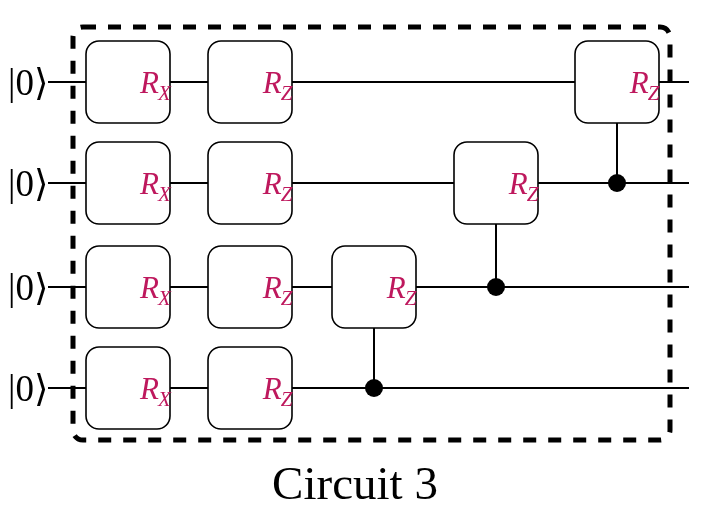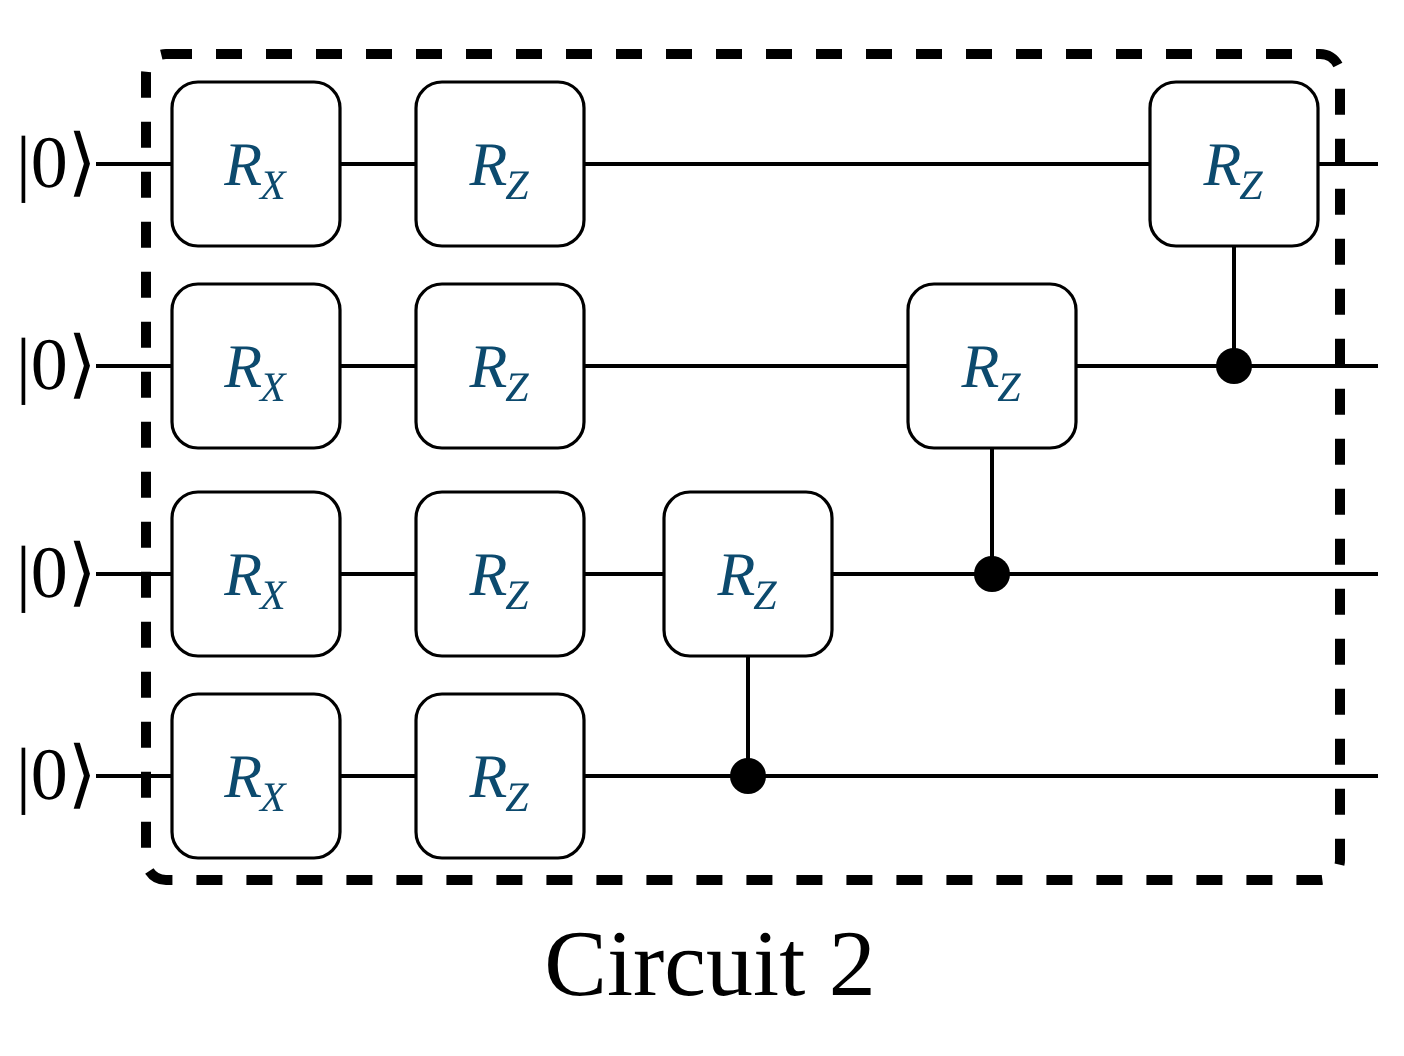--- a/index.html
+++ b/index.html
@@ -29,24 +29,25 @@
     line-height: 1;
     color: #000000;
     white-space: nowrap;
     transform: translate(0, -50%);
     letter-spacing: 0px;
   }
   .gate-label {
     position: absolute;
     font-family: "Liberation Serif", "DejaVu Serif", serif;
     font-style: italic;
-    color: #0c4a6e;
+    color: #be185d;
     white-space: nowrap;
     transform: translate(-50%, -50%);
     line-height: 1;
+    margin-left: 28px;
   }
   .gate-label .g-main {
     font-size: 31px;
     font-style: italic;
   }
   .gate-label .g-sub {
     font-size: 21px;
     font-style: italic;
     vertical-align: baseline;
     position: relative;
@@ -116,15 +117,15 @@
       <div class="gate-label" style="left: 128px; top: 388px;"><span class="g-main">R</span><span class="g-sub">X</span></div>
       <div class="gate-label" style="left: 250px; top: 82px;"><span class="g-main">R</span><span class="g-sub">Z</span></div>
       <div class="gate-label" style="left: 250px; top: 183px;"><span class="g-main">R</span><span class="g-sub">Z</span></div>
       <div class="gate-label" style="left: 250px; top: 287px;"><span class="g-main">R</span><span class="g-sub">Z</span></div>
       <div class="gate-label" style="left: 250px; top: 388px;"><span class="g-main">R</span><span class="g-sub">Z</span></div>
       <div class="gate-label" style="left: 374px; top: 287px;"><span class="g-main">R</span><span class="g-sub">Z</span></div>
       <div class="gate-label" style="left: 496px; top: 183px;"><span class="g-main">R</span><span class="g-sub">Z</span></div>
       <div class="gate-label" style="left: 617px; top: 82px;"><span class="g-main">R</span><span class="g-sub">Z</span></div>
     </div>
 
-  <div class="caption" id="figure-caption" style="left: 355px; top: 483px;">Circuit 2</div>
+  <div class="caption" id="figure-caption" style="left: 355px; top: 483px;">Circuit 3</div>
 
 </div>
 
 </body></html>

